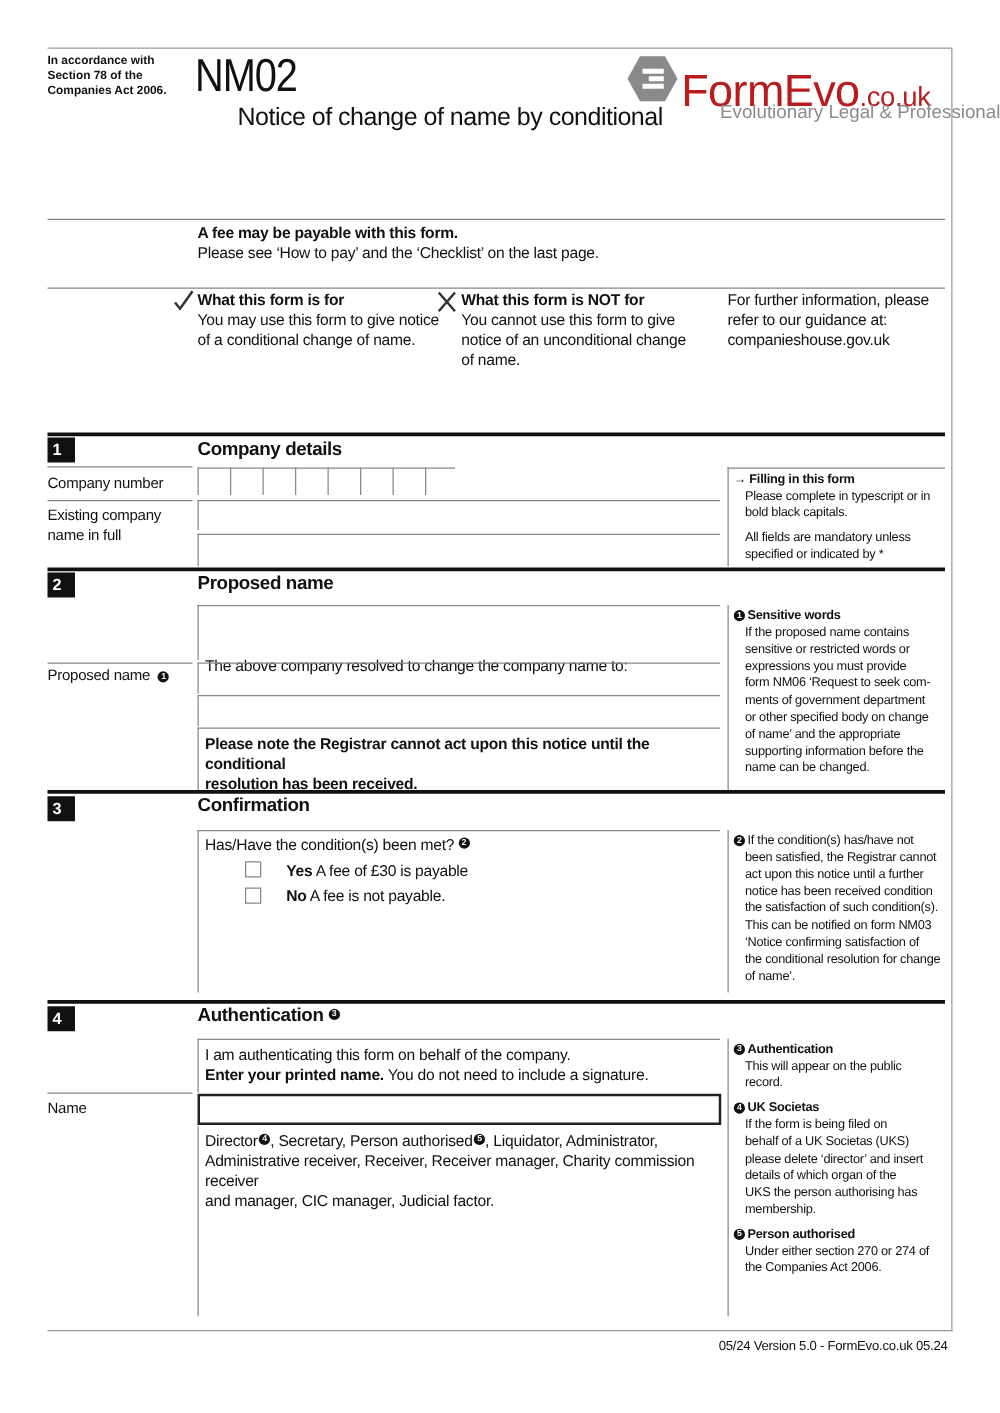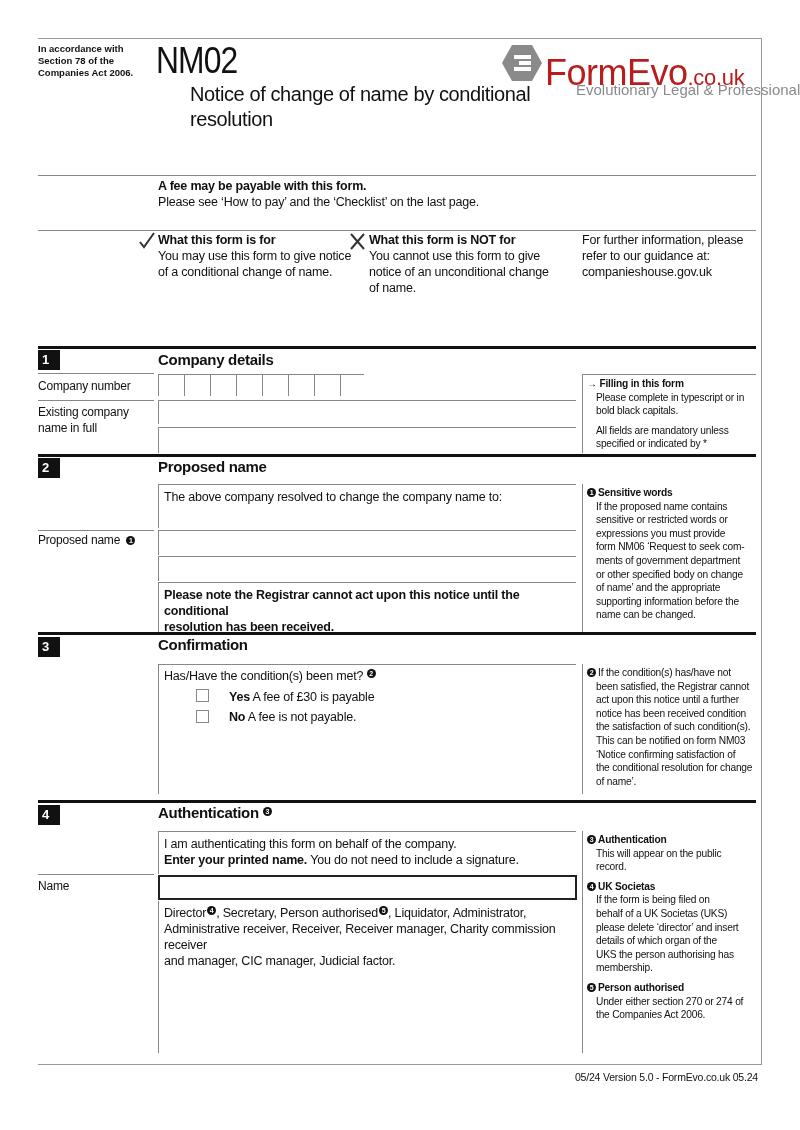--- a/index.html
+++ b/index.html
@@ -32,21 +32,20 @@
 <div class="vline" style="left:761px; top:38px; height:1027px; background:#999;"></div>
 
 <div class="abs small" style="left:38px; top:43px; font-size:9.5px; line-height:12px;font-weight:bold;">
   <div>In accordance with</div>
   <div>Section 78 of the</div>
   <div>Companies Act 2006.</div>
 </div>
 <div class="abs" style="left:156px; top:40px; font-size:37px; line-height:42px; letter-spacing:-1px; transform:scaleX(0.86); transform-origin:0 0;">NM02</div>
 <div class="abs" style="left:158px; top:82px; font-size:20px; line-height:25px; letter-spacing:-0.4px;margin-left:32px;">
   <div>Notice of change of name by conditional</div>
-  <div>resolution</div>
 </div>
 
 <div class="abs" style="left:502px; top:43px; width:255px; height:55px;">
   <svg width="40" height="40" viewBox="0 0 40 40" style="position:absolute; left:0; top:0;">
     <polygon points="10,2 30,2 40,20 30,38 10,38 0,20" fill="#8a8a8a"></polygon>
     <rect x="12" y="12" width="17" height="4" fill="#fff"></rect>
     <rect x="12" y="24" width="17" height="4" fill="#fff"></rect>
     <rect x="17" y="18" width="12" height="4" fill="#fff"></rect>
   </svg>
   <div class="abs" style="left:43px; top:-4px; white-space:nowrap; color:#b91c1c;margin-top:13px;">
@@ -118,21 +117,21 @@
   <div style="height:6px;"></div>
   <div class="indent">All fields are mandatory unless</div>
   <div class="indent">specified or indicated by *</div>
 </div>
 
 <div class="hthick" style="left:38px; top:454px; width:718px;"></div>
 <div class="secnum" style="top:458px;">2</div>
 <div class="sectitle" style="top:458px;">Proposed name</div>
 
 <div class="field" style="left:158px; top:484px; width:418px; height:44px;">
-  <div class="body" style="padding:4px 0 0 5px;">The above company resolved to change the company name to:</div>
+  <div class="body" style="padding:4px 0 0 5px;margin-top:36px;">The above company resolved to change the company name to:</div>
 </div>
 <div class="hline" style="left:38px; top:530px; width:116px;"></div>
 <div class="label" style="top:532px;">
   <span>Proposed name</span>
   <span class="circnum" style="margin-left:3px;">1</span>
 </div>
 <div class="field" style="left:158px; top:530px; width:418px; height:25px;"></div>
 <div class="field" style="left:158px; top:556px; width:418px; height:25px;"></div>
 <div class="field" style="left:158px; top:582px; width:418px; height:50px;">
   <div class="body" style="padding:4px 0 0 5px;font-weight:bold;">

